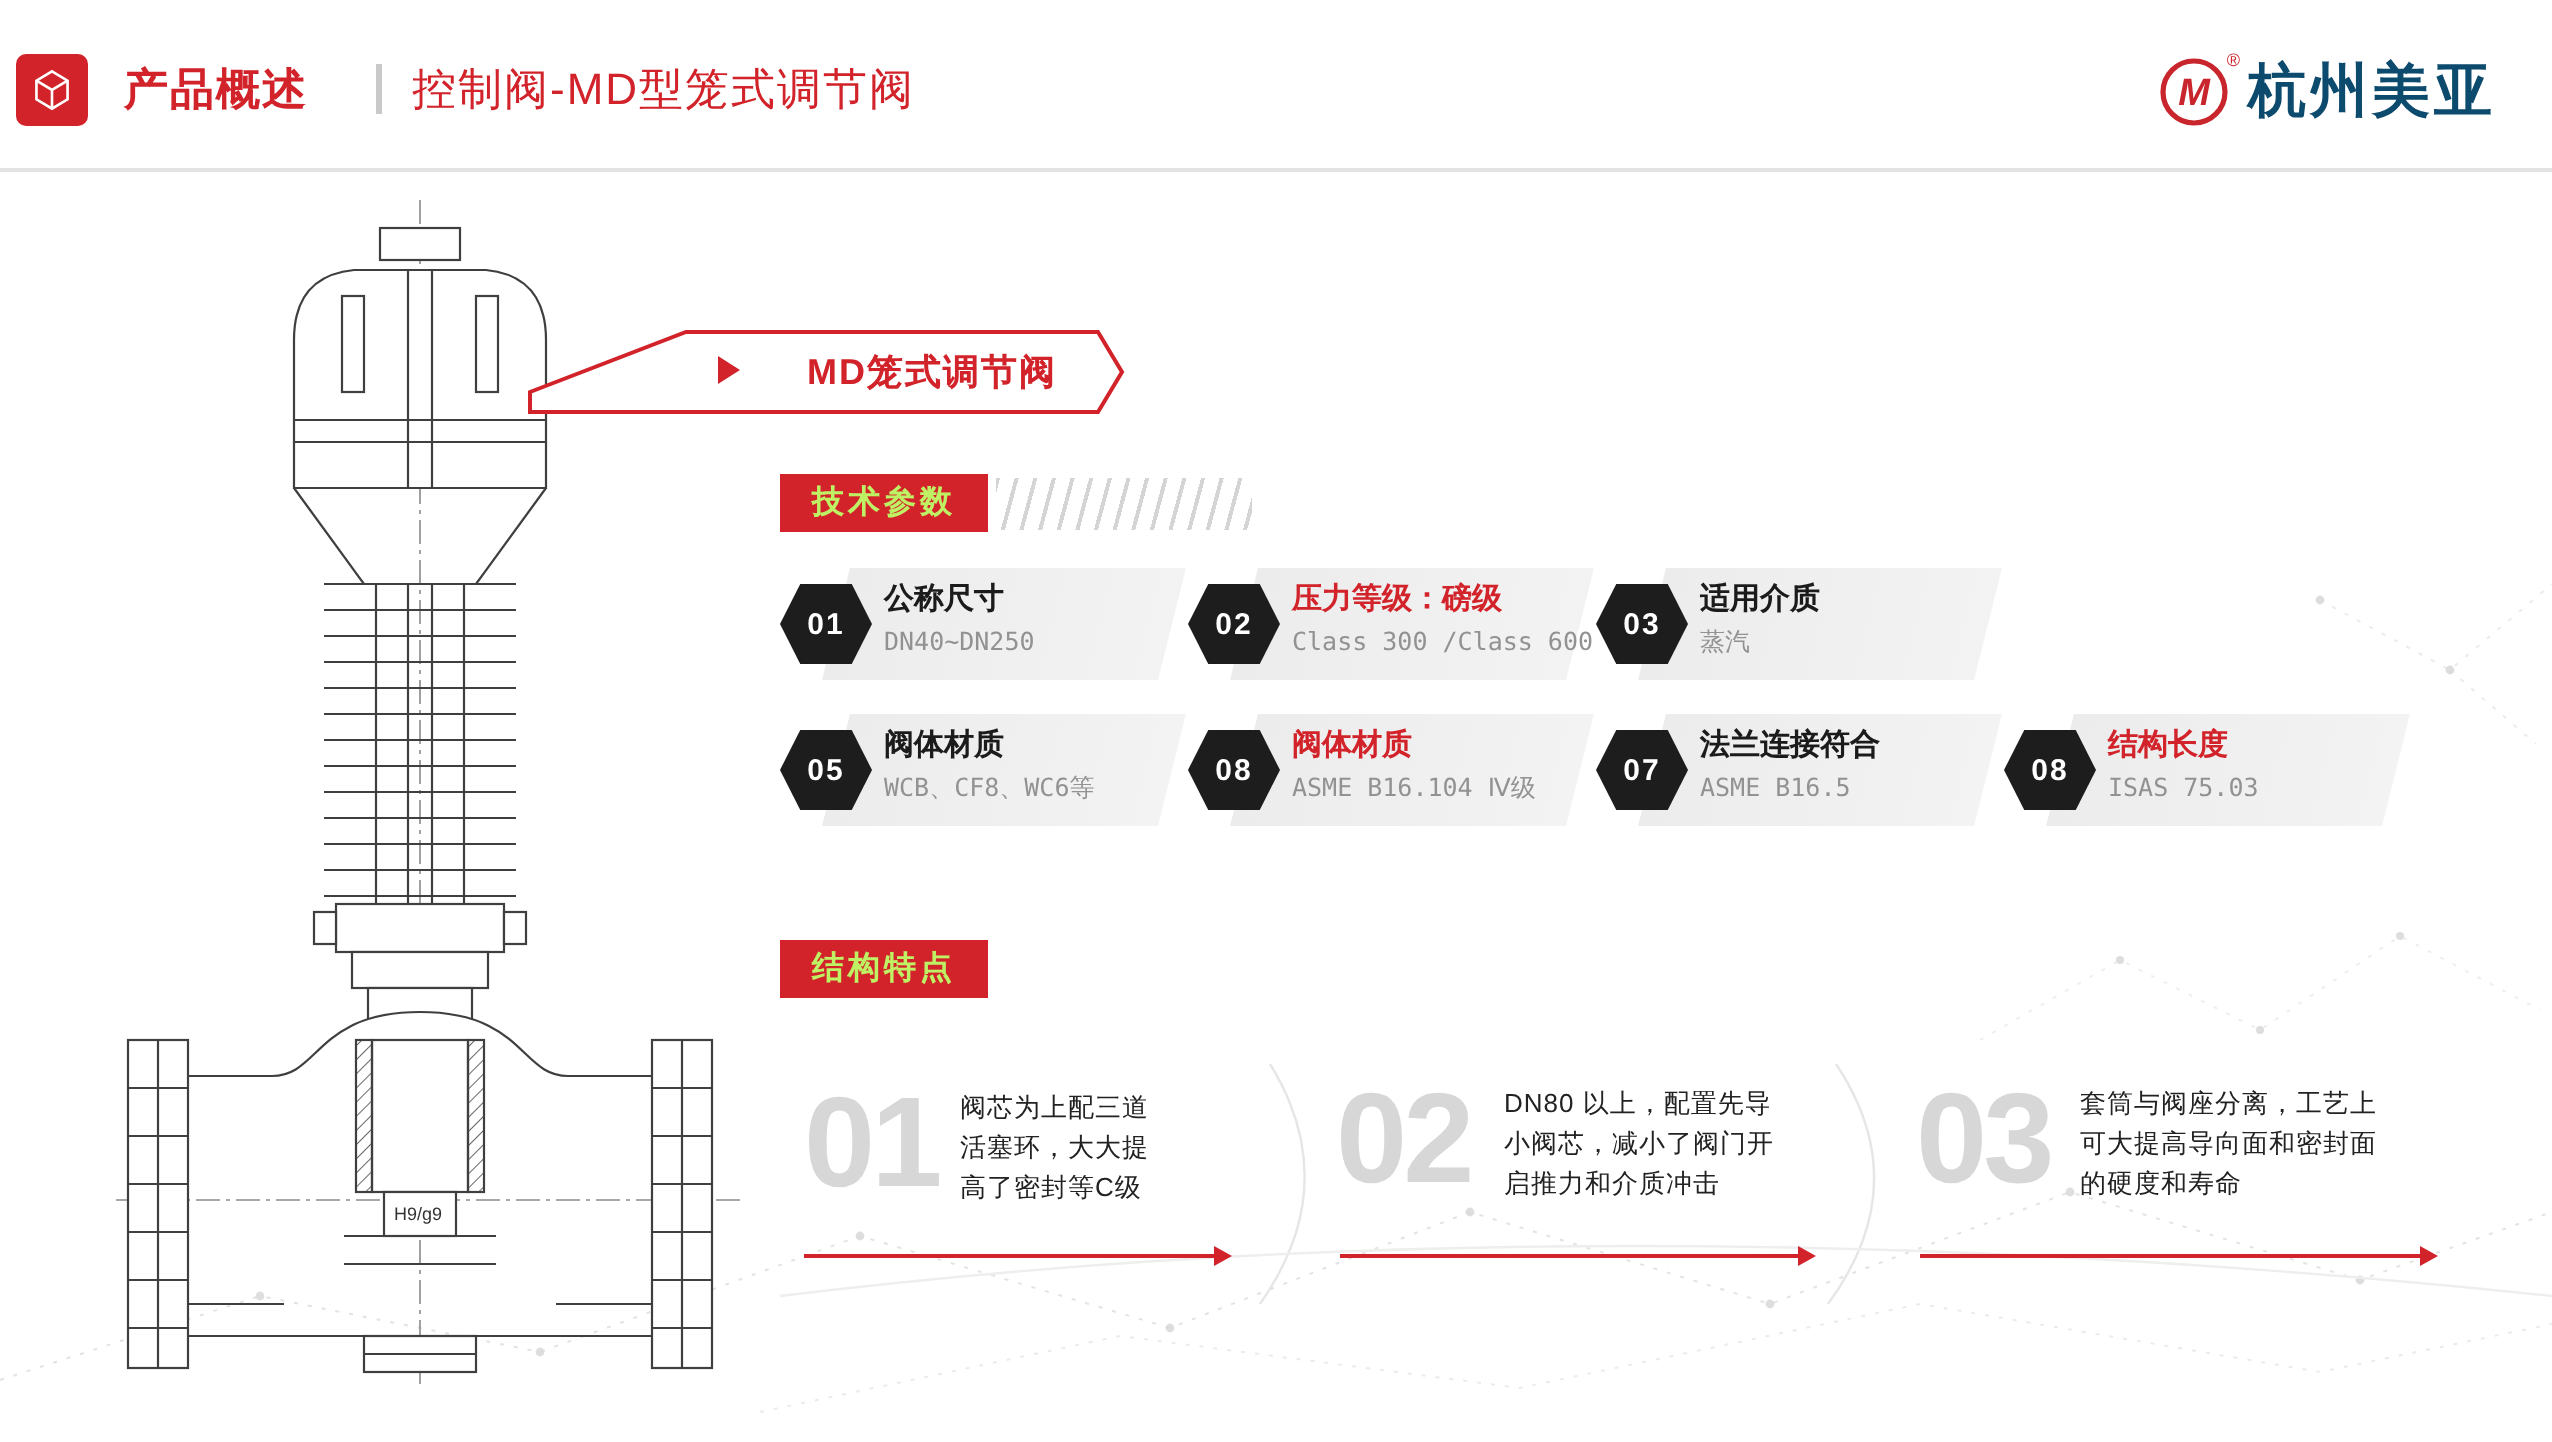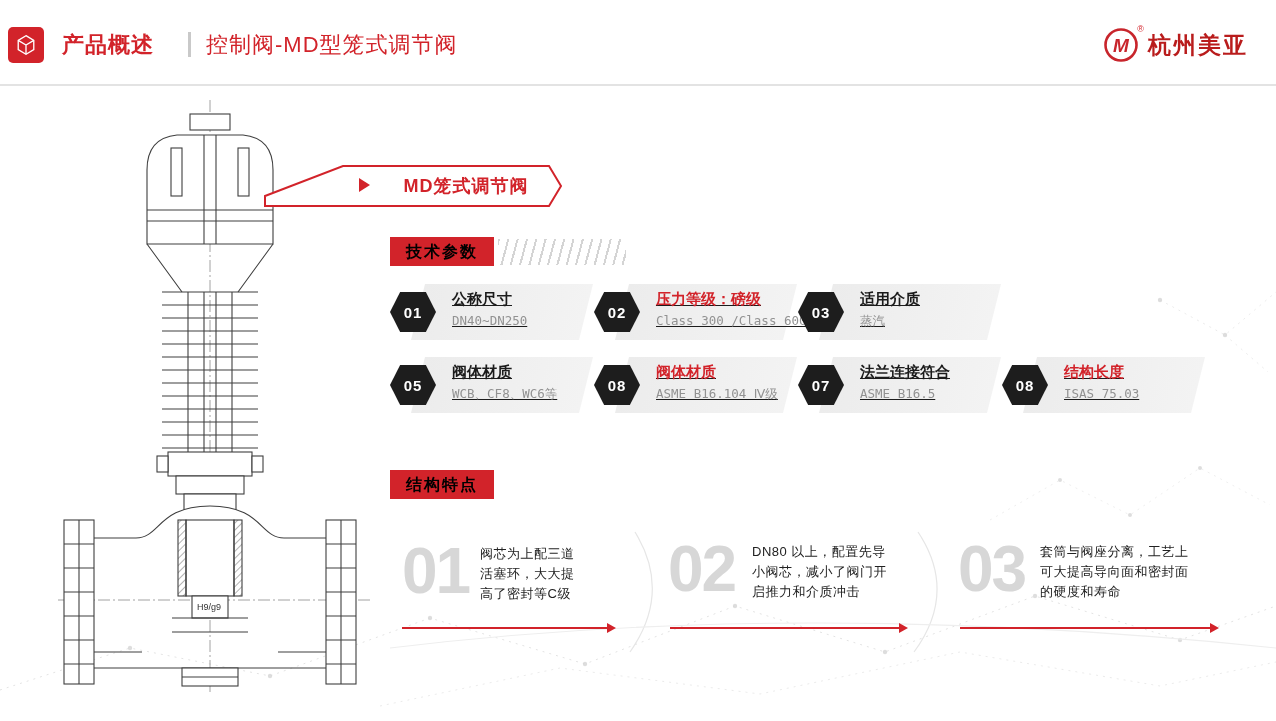--- a/index.html
+++ b/index.html
@@ -9,44 +9,44 @@
 
   
   .header { position:absolute; left:0; top:0; width:1276px; height:86px; border-bottom:2px solid #e3e3e3; background:#fff; z-index:5; }
   .app-icon { position:absolute; left:8px; top:27px; width:36px; height:36px; background:#d2232a; border-radius:5px; display:flex; align-items:center; justify-content:center; }
   .page-title { position:absolute; left:62px; top:30px; font-size:22px; font-weight:700; color:#d2232a; letter-spacing:1px; }
   .title-divider { position:absolute; left:188px; top:32px; width:3px; height:25px; background:#c9c9c9; }
   .page-subtitle { position:absolute; left:206px; top:30px; font-size:22px; font-weight:400; color:#d2232a; letter-spacing:1px; }
   .brand { position:absolute; right:28px; top:26px; display:flex; align-items:center; gap:8px; }
   .brand-logo { position:relative; width:38px; height:38px; }
   .brand-reg { position:absolute; right:-4px; top:-2px; font-size:9px; color:#d2232a; }
-  .brand-name { font-size:23px; color:#b91c1c; font-weight:600; letter-spacing:2px; }
+  .brand-name { font-size:29px; color:#0c4a6e; font-weight:600; letter-spacing:2px; }
 
   
   .deco { position:absolute; left:0; top:0; width:1276px; height:721px; pointer-events:none; z-index:0; }
 
   
   .valve { position:absolute; left:50px; top:92px; width:330px; height:605px; z-index:1; }
 
   
   .ribbon { position:absolute; left:263px; top:162px; width:302px; height:48px; z-index:3; }
   .ribbon svg { position:absolute; left:0; top:0; }
   .ribbon-marker { position:absolute; left:96px; top:16px; width:0; height:0; border-left:11px solid #d2232a; border-top:7px solid transparent; border-bottom:7px solid transparent; }
   .ribbon-label { position:absolute; left:118px; top:12px; width:170px; text-align:center; font-size:18px; font-weight:700; color:#d2232a; letter-spacing:1px; }
 
   
-  .section-title { position:absolute; width:104px; height:29px; background:#d2232a; color:#000000; font-size:16px; font-weight:700; text-align:center; line-height:29px; letter-spacing:2px; z-index:3; }
+  .section-title { position:absolute; width:104px; height:29px; background:#d2232a; color:#bef264; font-size:16px; font-weight:700; text-align:center; line-height:29px; letter-spacing:2px; z-index:3; }
   .hatch { position:absolute; width:128px; height:26px; background:repeating-linear-gradient(105deg, #c6c6c6 0 2px, transparent 2px 9px); opacity:.75; z-index:2; }
 
   
   .param { position:absolute; width:200px; height:58px; z-index:3; }
   .param-band { position:absolute; left:28px; top:1px; width:168px; height:56px; background:linear-gradient(90deg,#ececec,#f3f3f3); transform:skewX(-14deg); }
   .param-badge { position:absolute; left:0; top:9px; width:46px; height:40px; background:#1d1d1d; clip-path:polygon(22% 0, 78% 0, 100% 50%, 78% 100%, 22% 100%, 0 50%); display:flex; align-items:center; justify-content:center; }
   .param-badge span { color:#fff; font-size:15px; font-weight:700; letter-spacing:1px; }
-  .param-text { position:absolute; left:62px; top:7px; width:140px;text-decoration:underline; }
+  .param-text { position:absolute; left:52px; top:7px; width:140px; }
   .param-title { font-size:15px; font-weight:700; color:#1b1b1b; white-space:nowrap; }
   .param-title.accent { color:#d2232a; }
   .param-value { margin-top:4px; font-size:12.5px; color:#929292; font-family:"DejaVu Sans Mono", monospace; white-space:nowrap; }
 
   
   .feature { position:absolute; z-index:3; }
   .feature-num { position:absolute; left:0; top:0; font-size:64px; font-weight:800; color:#d7d7d7; letter-spacing:-2px; line-height:66px; }
   .feature-text { position:absolute; top:6px; font-size:13px; font-weight:400; color:#222; line-height:1.55; letter-spacing:.5px; }
   .feature-arrow { position:absolute; height:2px; background:#d2232a; z-index:3; }
   .feature-arrow:after { content:""; position:absolute; right:-2px; top:-4px; width:0; height:0; border-left:9px solid #d2232a; border-top:5px solid transparent; border-bottom:5px solid transparent; }

